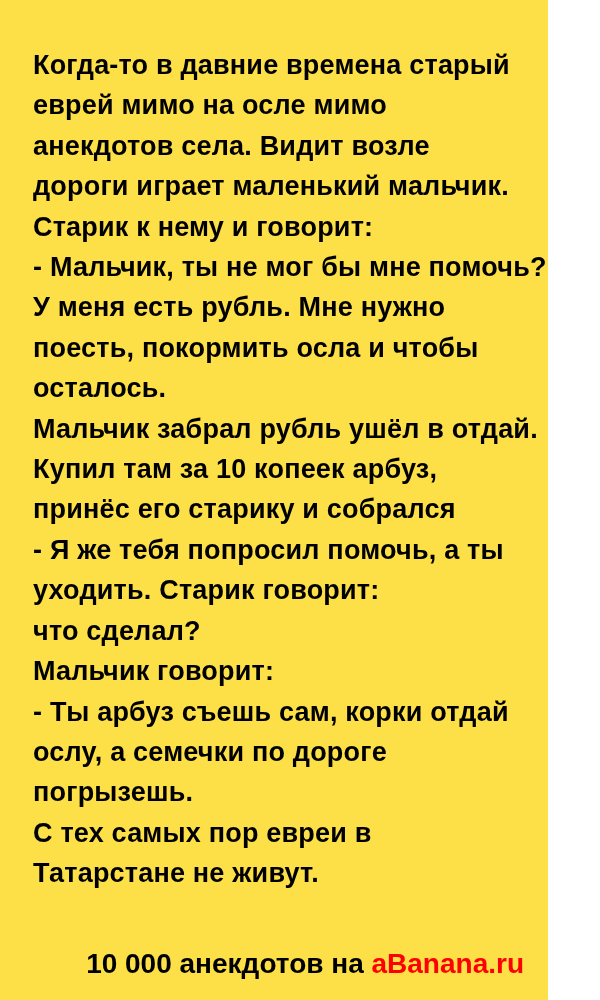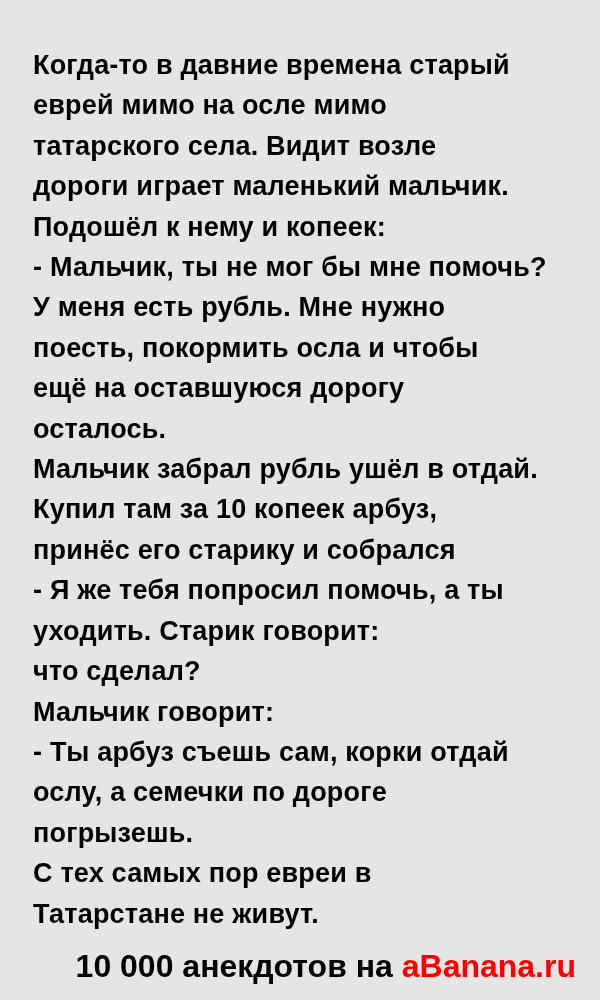--- a/index.html
+++ b/index.html
@@ -8,23 +8,23 @@
   }
   body {
     width: 600px;
     height: 1000px;
     background: #ffffff;
     font-family: "Liberation Sans", sans-serif;
     overflow: hidden;
   }
   .page {
     position: relative;
-    width: 600px;
+    width: 548px;
     height: 1000px;
-    background: #e5e5e5;
+    background: #fde047;
   }
   .story {
     position: absolute;
     top: 45px;
     left: 33px;
     right: 25px;
     color: #000000;
     font-size: 27px;
     font-weight: 700;
     line-height: 40.4px;
@@ -32,45 +32,44 @@
   }
   .story .line {
     white-space: nowrap;
   }
   .footer {
     position: absolute;
     top: 948px;
     right: 24px;
     left: 0;
     text-align: right;
-    font-size: 32px;
+    font-size: 28px;
     font-weight: 700;
     color: #000000;
     white-space: nowrap;
   }
   .footer .brand {
     color: #ff0000;
     cursor: pointer;
   }
 </style>
 </head>
 <body>
 
 <div class="page">
 
   <div class="story">
     <div class="line">Когда-то в давние времена старый</div>
     <div class="line">еврей мимо на осле мимо</div>
-    <div class="line">татарского села. Видит возле</div>
+    <div class="line">анекдотов села. Видит возле</div>
     <div class="line">дороги играет маленький мальчик.</div>
-    <div class="line">Подошёл к нему и копеек:</div>
+    <div class="line">Старик к нему и говорит:</div>
     <div class="line">- Мальчик, ты не мог бы мне помочь?</div>
     <div class="line">У меня есть рубль. Мне нужно</div>
     <div class="line">поесть, покормить осла и чтобы</div>
-    <div class="line">ещё на оставшуюся дорогу</div>
     <div class="line">осталось.</div>
     <div class="line">Мальчик забрал рубль ушёл в отдай.</div>
     <div class="line">Купил там за 10 копеек арбуз,</div>
     <div class="line">принёс его старику и собрался</div>
     <div class="line">- Я же тебя попросил помочь, а ты</div>
     <div class="line">уходить. Старик говорит:</div>
     <div class="line">что сделал?</div>
     <div class="line">Мальчик говорит:</div>
     <div class="line">- Ты арбуз съешь сам, корки отдай</div>
     <div class="line">ослу, а семечки по дороге</div>

